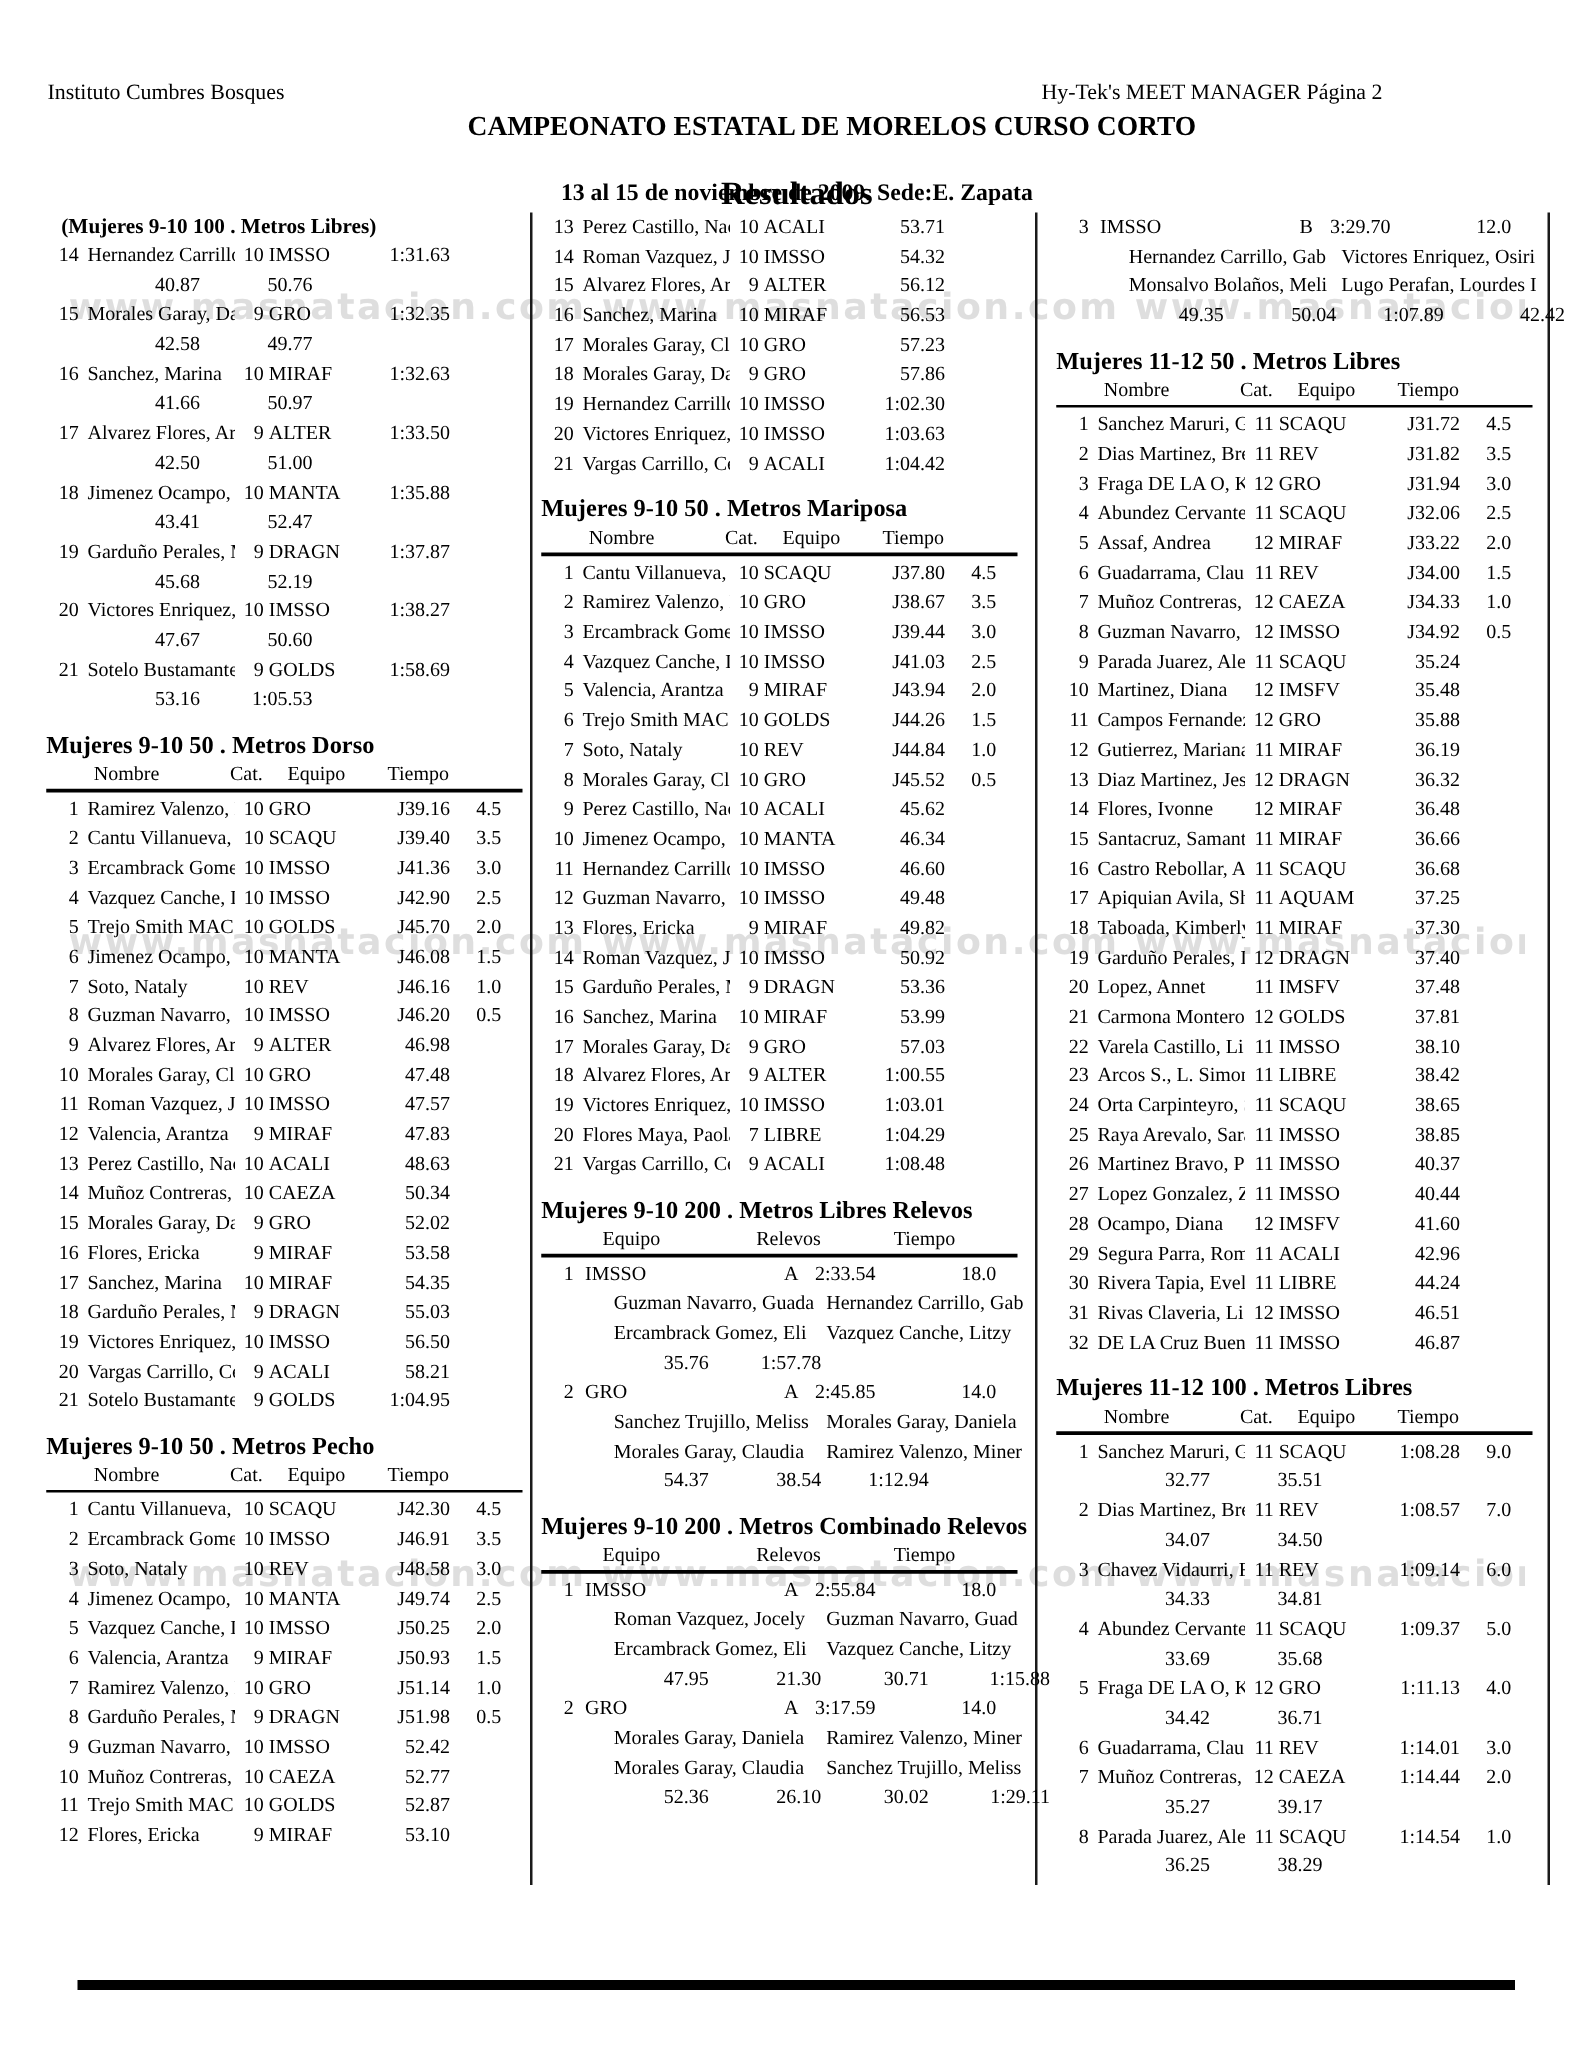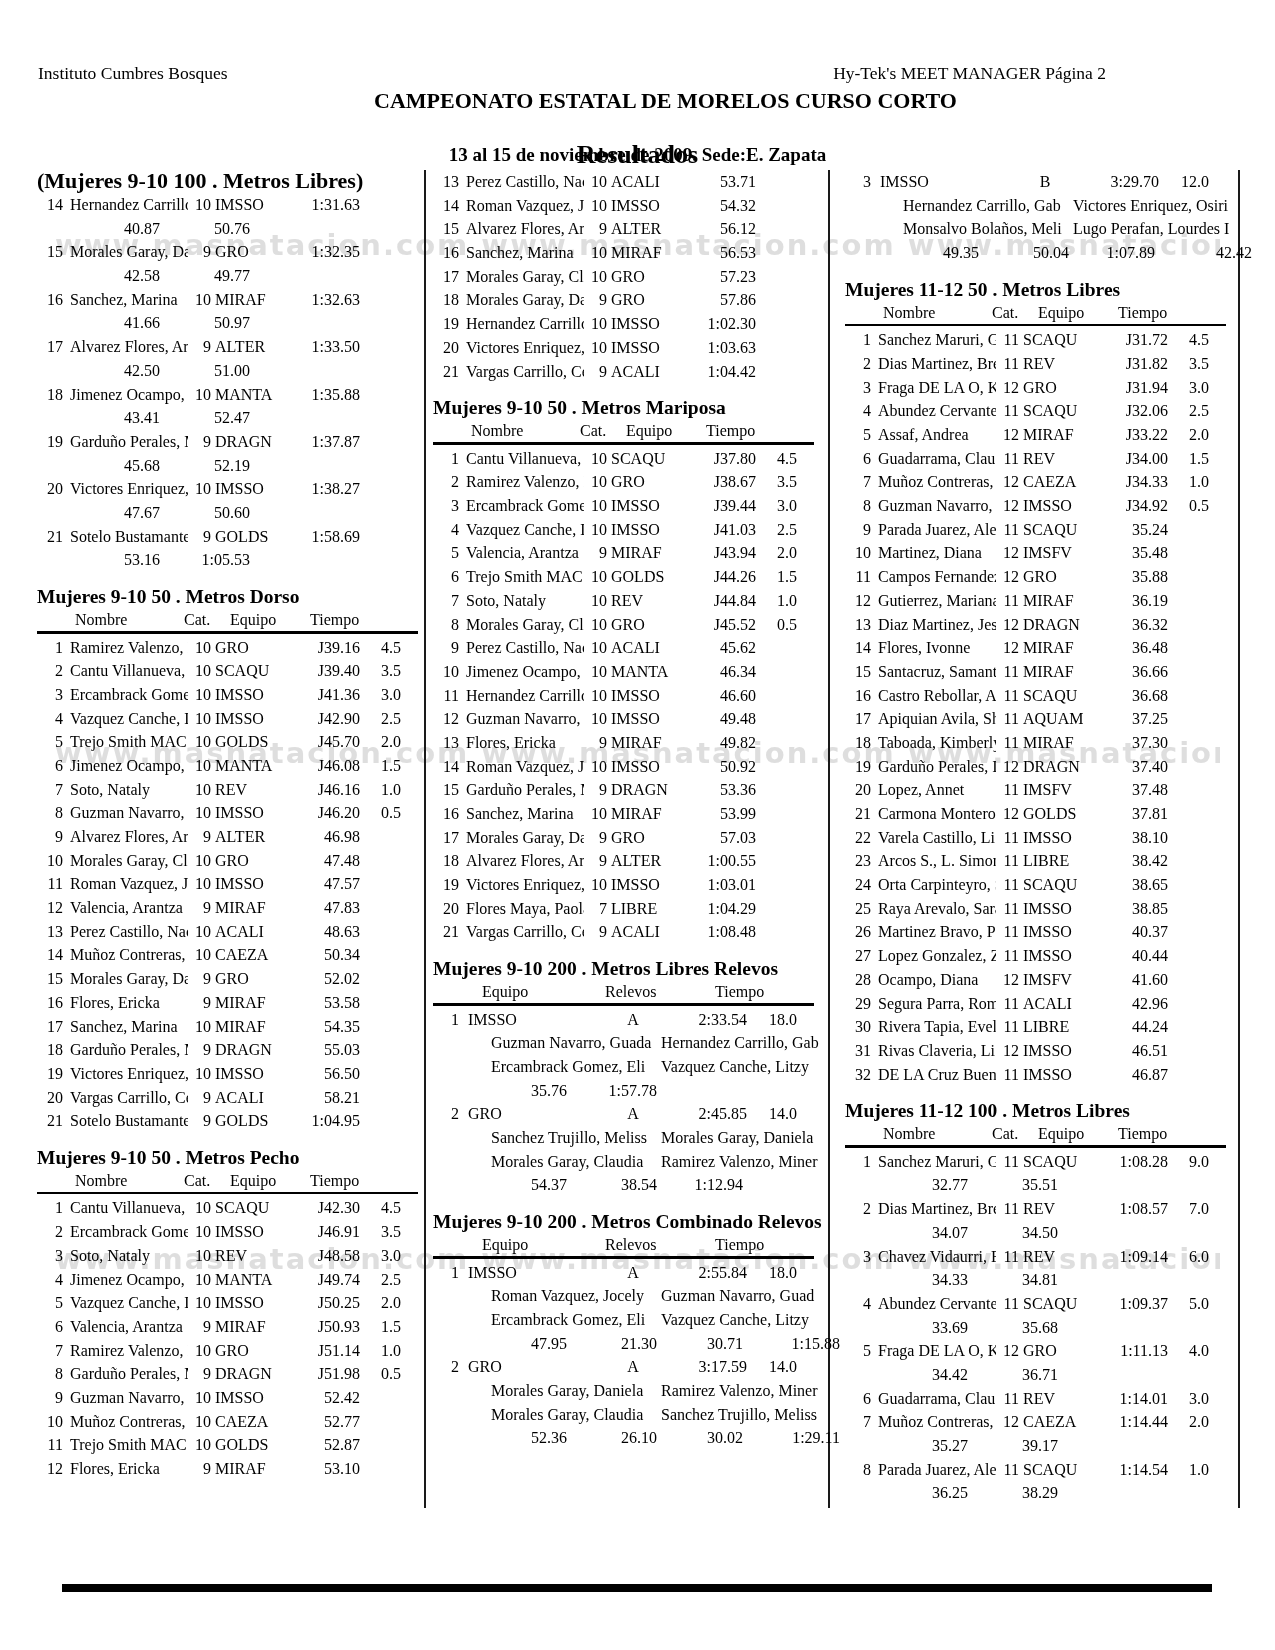--- a/index.html
+++ b/index.html
@@ -11,38 +11,38 @@
   .subtitle{position:absolute;top:116px;left:0;width:100%;text-align:center;font-weight:bold;font-size:19px;margin-top:28px;}
   .results{position:absolute;top:140px;left:0;width:100%;text-align:center;font-weight:bold;font-size:26px;}
   .wm{position:absolute;left:55px;width:1165px;height:32px;overflow:hidden;white-space:nowrap;
       font-family:"DejaVu Sans",sans-serif;font-weight:bold;font-size:29px;letter-spacing:2px;
       color:rgba(195,195,195,0.55);z-index:0;}
   .col{position:absolute;top:170px;width:392px;z-index:1;}
   .c1{left:37px}.c2{left:433px}.c3{left:845px}
   .vr{position:absolute;top:170px;width:2px;height:1338px;background:#1a1a1a;z-index:1;}
   .v1{left:424px}.v2{left:828px}.v3{left:1238px}
   .bottom-bar{position:absolute;top:1584px;left:62px;width:1150px;height:8px;background:#000;}
-  .cont-title{font-size:22px;font-weight:bold;height:23px;line-height:21px;white-space:nowrap;}
+  .cont-title{font-size:17px;font-weight:bold;height:23px;line-height:21px;white-space:nowrap;margin-left:12px;}
   .sec-title{font-size:19.5px;font-weight:bold;margin-top:11px;height:26px;line-height:27px;white-space:nowrap;}
   .thead{position:relative;height:22px;font-weight:normal;font-size:16px;line-height:22px;}
   .thead span{position:absolute;top:0;}
   .h-nm{left:38px}.h-ct{left:147px}.h-eq{left:193px}.h-tm{left:273px}
   .h-eq2{left:49px}.h-rl{left:172px}.h-tm2{left:282px}
   .tline{height:2.5px;background:#000;width:381px;margin-bottom:2px;}
   .row{position:relative;height:23.7px;font-size:16px;line-height:23.7px;white-space:nowrap;}
   .row span{position:absolute;top:0;height:100%;}
   .rk{left:0;width:26px;text-align:right;}
   .nm{left:33px;width:118px;overflow:hidden;}
   .ct{left:150px;width:24px;text-align:right;}
   .eq{left:178px;width:80px;}
   .tm{left:240px;width:83px;text-align:right;}
   .pt{left:286px;width:78px;text-align:right;}
   .eqr{left:35px;width:150px;}
   .rl{left:185px;width:30px;text-align:center;}
-  .tm2{left:230px;width:84px;text-align:right;}
+  .tm2{left:219px;width:84px;}
   .pt2{left:286px;width:78px;text-align:right;}
   .sw1{left:58px;width:166px;overflow:hidden;}
   .sw2{left:228px;width:166px;overflow:hidden;}
   .is,.rs{width:80px;text-align:right;}
   .is0{left:43px}.is1{left:133px}
   .rs0{left:54px}.rs1{left:144px}.rs2{left:230px}.rs3{left:327px}
 </style>
 </head>
 <body>
 

